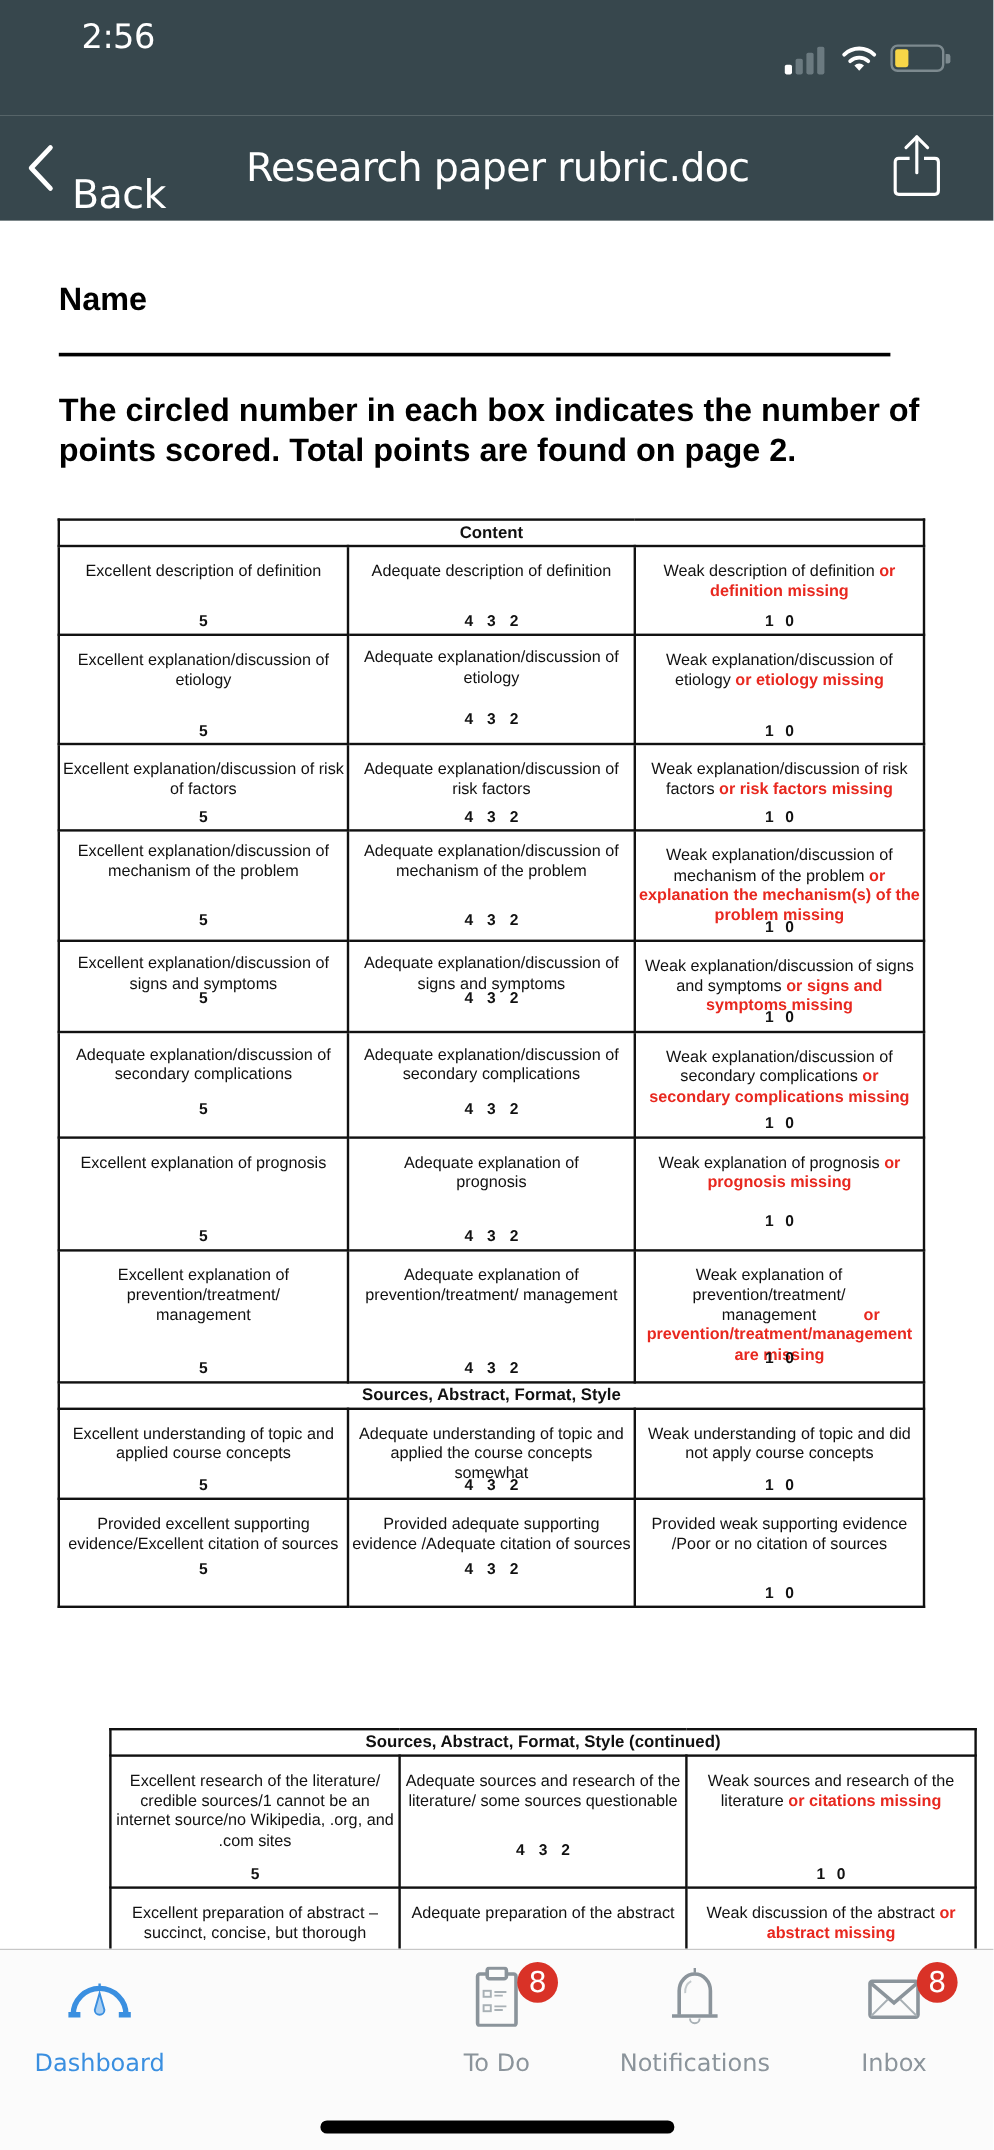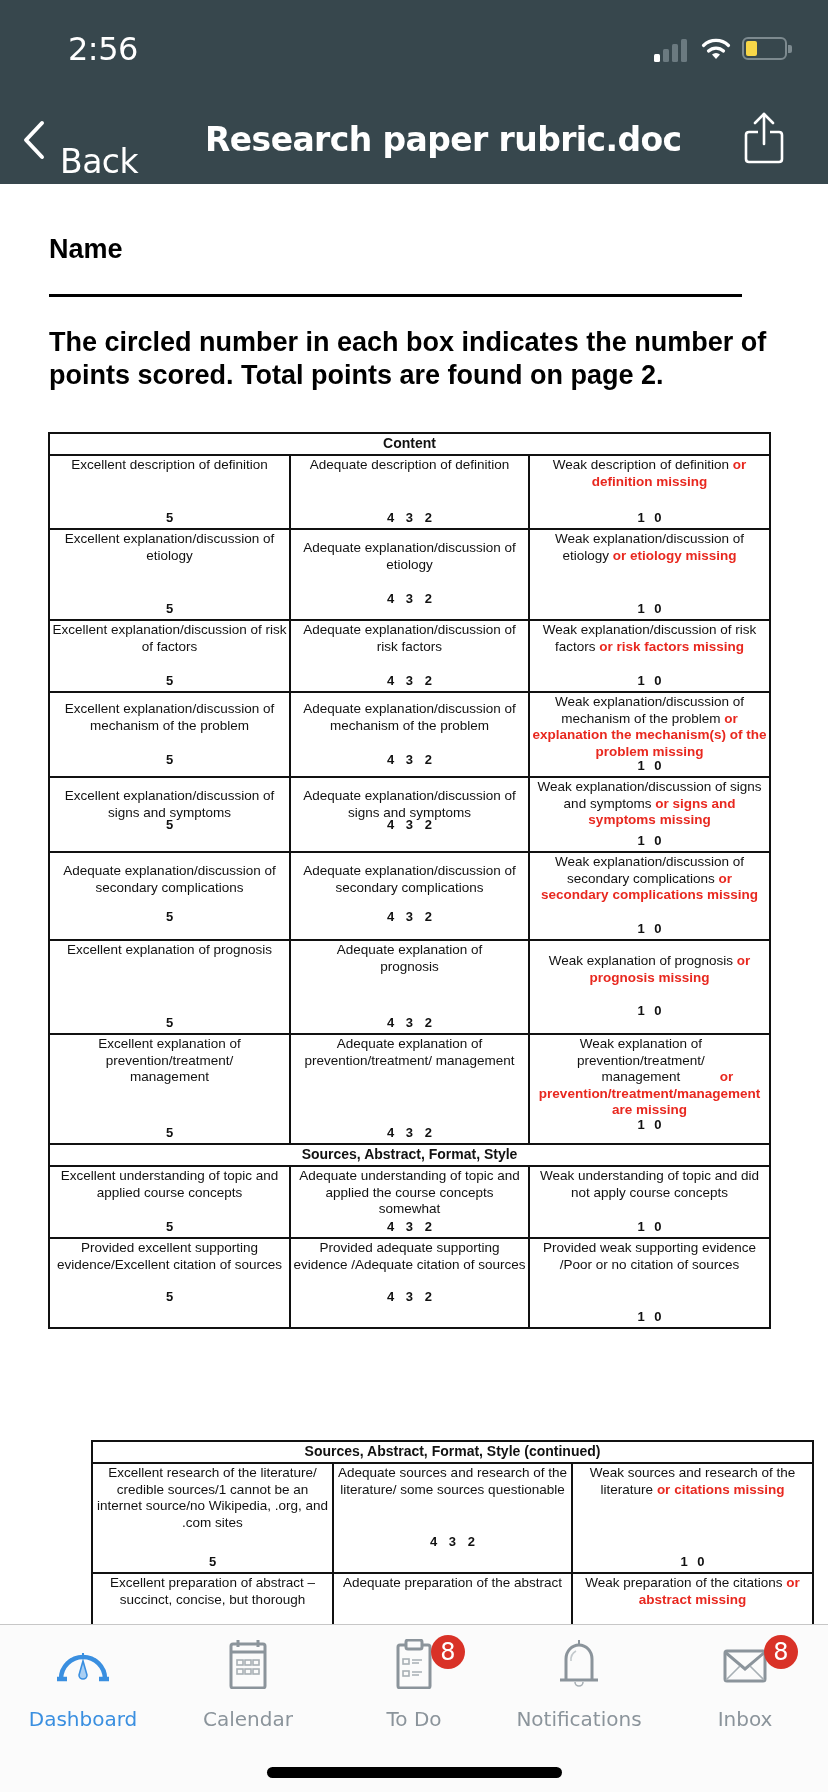--- a/index.html
+++ b/index.html
@@ -1,41 +1,41 @@
 <!DOCTYPE html>
 <html><head>
 <meta charset="utf-8">
 <style>
   * { box-sizing: border-box; margin: 0; padding: 0; }
   html, body { width: 828px; height: 1792px; overflow: hidden; background: #ffffff; }
   body { position: relative; font-family: "Liberation Sans", sans-serif; }
 
   .statusbar { position: absolute; left: 0; top: 0; width: 828px; height: 96px; background: #37474d; }
-  .time { position: absolute; left: 68px; top: 30px; font-size: 32px; color: #fff; font-weight: 500; font-family: "DejaVu Sans", sans-serif; letter-spacing: -0.5px; }
+  .time { position: absolute; left: 68px; top: 14px; font-size: 28px; color: #fff; font-weight: 500; font-family: "DejaVu Sans", sans-serif; letter-spacing: -0.5px; }
   .sig { position: absolute; left: 654px; top: 38px; width: 36px; height: 24px; }
   .sig span { position: absolute; bottom: 0; width: 6px; border-radius: 1.5px; background: #6b7a80; }
   .wifi { position: absolute; left: 700px; top: 37px; width: 32px; height: 24px; }
   .battery { position: absolute; left: 742px; top: 37px; width: 45px; height: 23px; border: 2px solid #7d8a8f; border-radius: 6px; }
   .battery .lvl { position: absolute; left: 2px; top: 2px; width: 11px; height: 15px; background: #f7d648; border-radius: 2px; }
   .battery .nub { position: absolute; right: -7px; top: 6px; width: 4px; height: 8px; background: #7d8a8f; border-radius: 0 2px 2px 0; }
 
   .navbar { position: absolute; left: 0; top: 96px; width: 828px; height: 88px; background: #37474d; }
   .back { position: absolute; left: 22px; top: 22px; height: 44px; display: flex; align-items: center; color: #fff; cursor: pointer; }
   .back svg { width: 24px; height: 40px; }
   .back-label { font-size: 33px; margin-left: 14px; font-family: "DejaVu Sans", sans-serif; font-weight: 400; letter-spacing: -0.5px; margin-top: 43px; }
-  .title { position: absolute; left: 205px; top: 24px; font-size: 33px; color: #fff; font-family: "DejaVu Sans", sans-serif; letter-spacing: -0.6px; font-weight: bold; }
+  .title { position: absolute; left: 205px; top: 24px; font-size: 33px; color: #fff; font-family: "DejaVu Sans", sans-serif; letter-spacing: -0.6px; }
   .share { position: absolute; left: 744px; top: 16px; width: 40px; height: 52px; cursor: pointer; }
 
   .doc { position: absolute; left: 0; top: 184px; width: 828px; height: 1440px; overflow: hidden; background: #fff; }
   .name-label { position: absolute; left: 49px; top: 50px; font-size: 27px; font-weight: bold; color: #000; }
   .name-line { position: absolute; left: 49px; top: 110px; width: 693px; height: 3px; background: #000; }
   .instructions { position: absolute; left: 49px; top: 142px; width: 740px; font-size: 27px; font-weight: bold; color: #000; line-height: 33px; }
 
   table.rubric { position: absolute; left: 48px; width: 721px; border-collapse: collapse; table-layout: fixed; font-family: "Liberation Sans", sans-serif; }
-  table.rubric td { border: 2px solid #111; vertical-align: top; text-align: center; font-size: 13.5px; line-height: 16.5px; color: #111; padding: 1px 2px; position: relative; }
+  table.rubric td { border: 2px solid #111; vertical-align: top; text-align: center; font-size: 13.5px; line-height: 16.5px; color: #111; padding: 12px 2px; position: relative; }
   table.rubric td.section { font-weight: bold; font-size: 14px; height: 22px; padding: 1px; }
   .red { color: #e8281f; font-weight: bold; }
   .pts { position: absolute; left: 0; right: 0; bottom: 2px; font-weight: bold; font-size: 13px; word-spacing: 8px; }
   .pts.tight { word-spacing: 6px; }
 
   .tabbar { position: absolute; left: 0; top: 1624px; width: 828px; height: 168px; background: #fbfbfb; border-top: 1px solid #c7c7c7; }
   .tab { position: absolute; top: 0; width: 166px; height: 100px; text-align: center; cursor: pointer; }
   .tab .ico { position: absolute; left: 50%; top: 14px; transform: translateX(-50%); width: 56px; height: 50px; }
   .tab .lbl { position: absolute; left: 0; right: 0; top: 82px; font-size: 20px; font-family: "DejaVu Sans", sans-serif; color: #8b949b; }
   .tab.active .lbl { color: #3a8fe0; }
@@ -163,51 +163,35 @@
           <td colspan="3" class="section">Sources, Abstract, Format, Style (continued)</td>
         </tr>
     <tr style="height:110px">
       <td><span>Excellent research of the literature/ credible sources/1 cannot be an internet source/no Wikipedia, .org, and .com sites</span><div class="pts">5</div></td>
       <td><span>Adequate sources and research of the literature/ some sources questionable</span><div class="pts" style="bottom:22px">4 3 2</div></td>
       <td><span>Weak sources and research of the literature </span><span class="red">or citations missing</span><div class="pts tight">1 0</div></td>
     </tr>
     <tr style="height:90px">
       <td><span>Excellent preparation of abstract – succinct, concise, but thorough</span></td>
       <td><span>Adequate preparation of the abstract</span></td>
-      <td><span>Weak preparation of the citations </span><span class="red">or abstract missing</span></td>
+      <td><span>Weak discussion of the abstract </span><span class="red">or abstract missing</span></td>
     </tr>
   </tbody>
     </table>
 </div>
 
 <div class="tabbar">
   <div class="tab active" style="left:0;">
     <svg class="ico" viewBox="0 0 56 50">
       <path d="M6 40 A22 22 0 1 1 50 40" stroke="#3a8fe0" stroke-width="4.5" fill="none"></path>
       <path d="M2 40 L12 40 M44 40 L54 40" stroke="#3a8fe0" stroke-width="4.5"></path>
       <path d="M28 14 L28 17 M15 20 L17 22 M41 20 L39 22" stroke="#3a8fe0" stroke-width="2"></path>
       <path d="M28 22 L24 36 A4 4 0 0 0 32 36 Z" fill="#a9cff3" stroke="#3a8fe0" stroke-width="1.6"></path>
     </svg>
     <div class="lbl">Dashboard</div>
-  </div>
-  <div class="tab" style="left:165px;">
-    <svg class="ico" viewBox="0 0 56 50">
-      <rect x="11" y="5" width="34" height="44" rx="2" stroke="#8b949b" stroke-width="3" fill="none"></rect>
-      <path d="M11 13 L45 13" stroke="#8b949b" stroke-width="3"></path>
-      <path d="M18 1 L18 8 M38 1 L38 8" stroke="#8b949b" stroke-width="3"></path>
-      <g fill="none" stroke="#a8b0b5" stroke-width="1.6">
-        <rect x="17" y="21" width="6" height="5"></rect>
-          <rect x="25" y="21" width="6" height="5"></rect>
-          <rect x="33" y="21" width="6" height="5"></rect>
-        <rect x="17" y="30" width="6" height="5"></rect>
-          <rect x="25" y="30" width="6" height="5"></rect>
-          <rect x="33" y="30" width="6" height="5"></rect>
-      </g>
-    </svg>
-    <div class="lbl">Calendar</div>
   </div>
   <div class="tab" style="left:331px;">
     <svg class="ico" viewBox="0 0 56 50">
       <rect x="12" y="6" width="32" height="43" rx="2" stroke="#8b949b" stroke-width="3" fill="none"></rect>
       <rect x="20" y="1" width="16" height="9" rx="2" stroke="#8b949b" stroke-width="3" fill="#fbfbfb"></rect>
       <rect x="17" y="20" width="6" height="5" stroke="#a8b0b5" stroke-width="1.6" fill="none"></rect>
       <rect x="17" y="32" width="6" height="5" stroke="#a8b0b5" stroke-width="1.6" fill="none"></rect>
       <path d="M26 21 L36 21 M26 24 L33 24 M26 33 L36 33 M26 36 L33 36" stroke="#a8b0b5" stroke-width="1.6"></path>
     </svg>
     <div class="badge" style="left:100px;">8</div>

